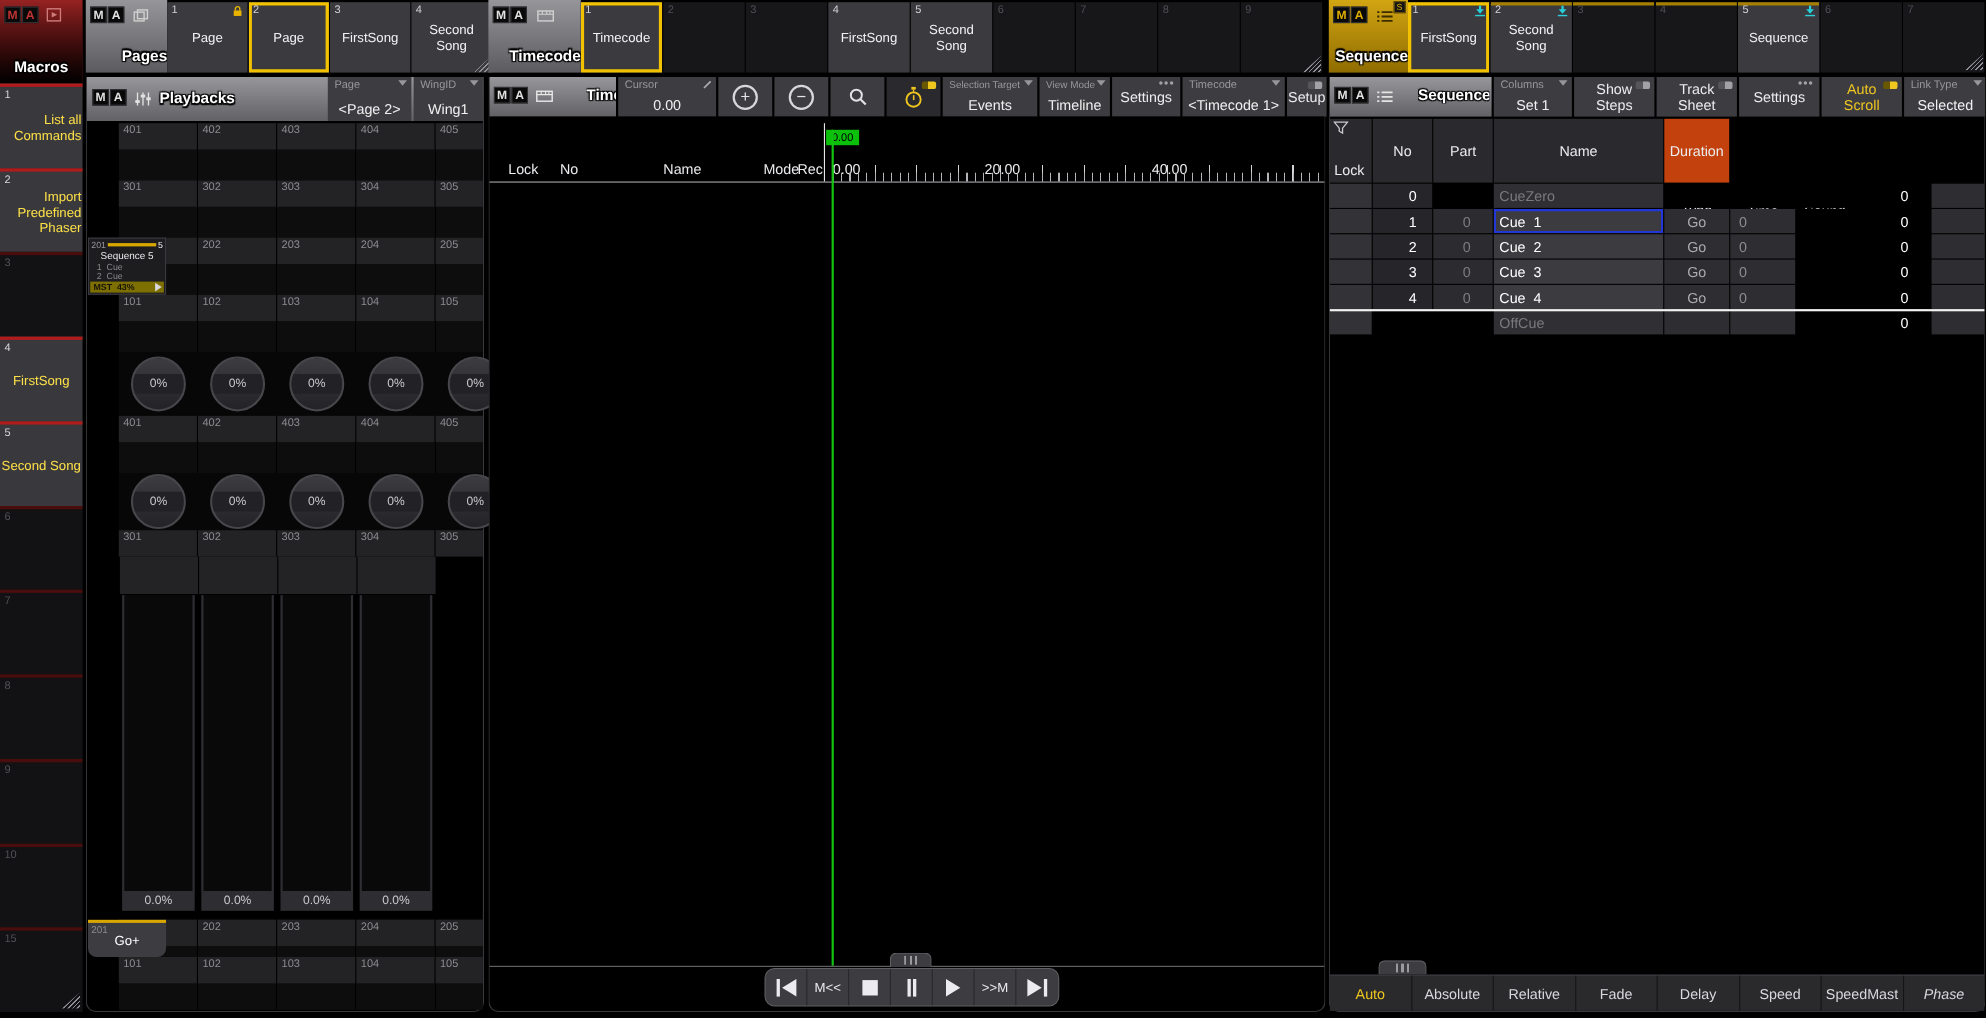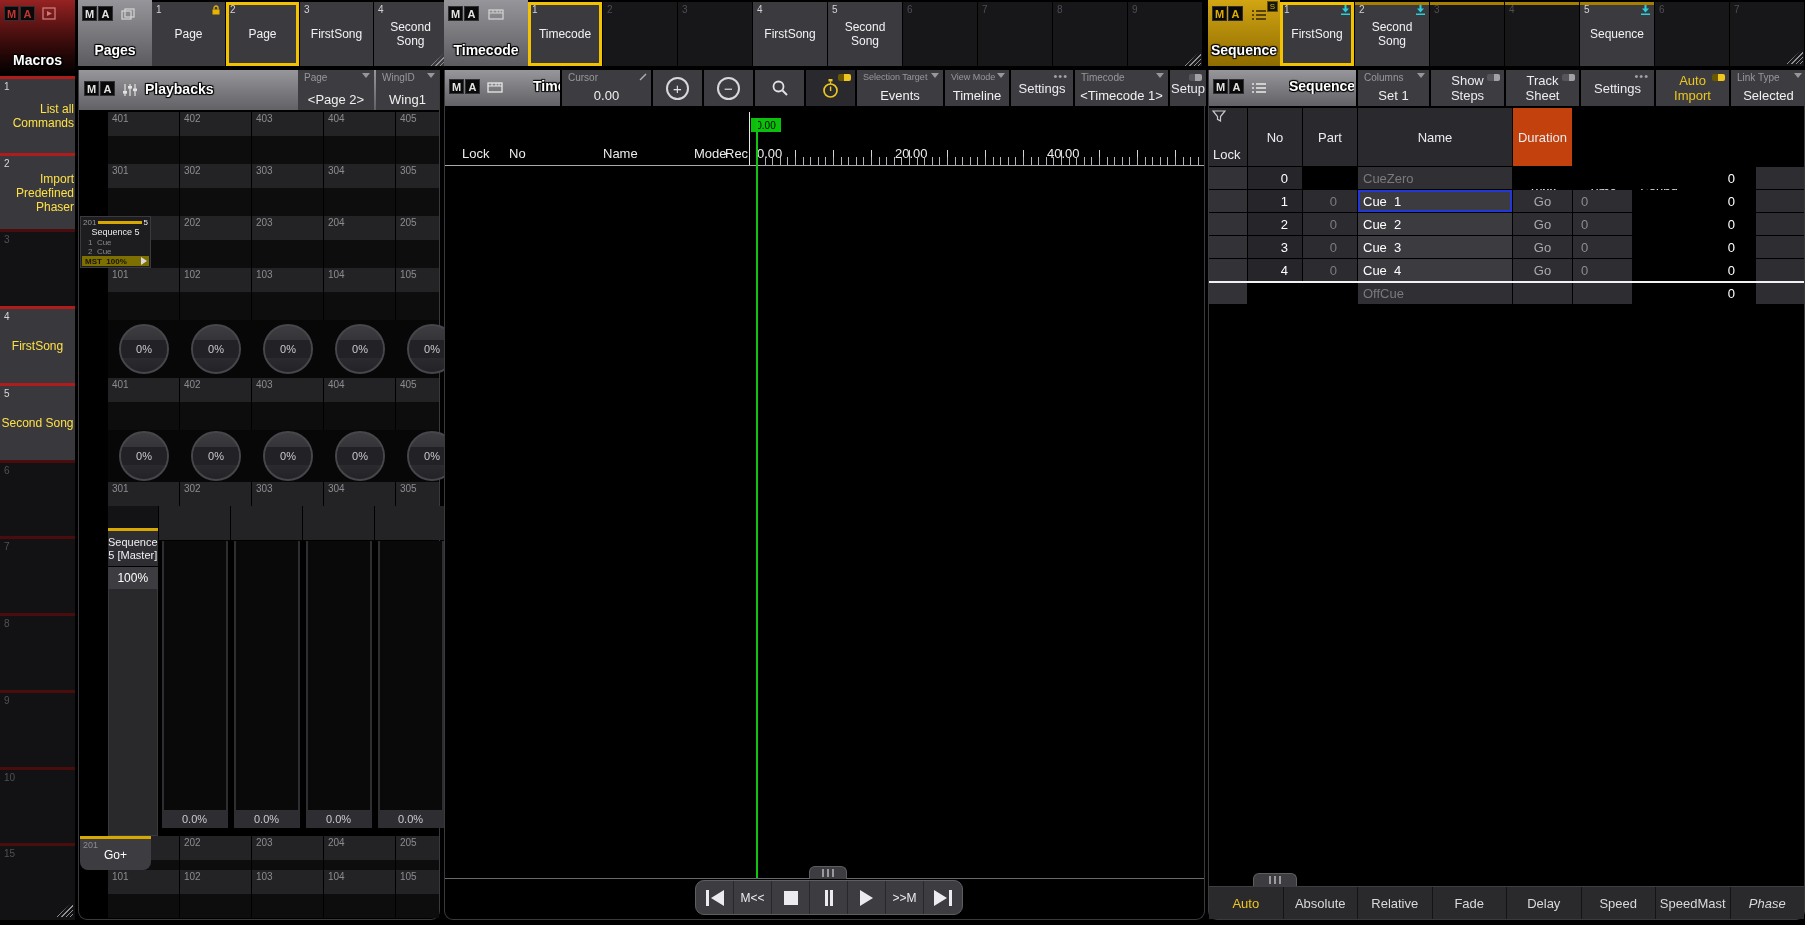--- a/index.html
+++ b/index.html
@@ -26,21 +26,21 @@
      clip-path:polygon(100% 0,100% 100%,0 100%); }
   .btn2 { position:absolute; top:0; height:100%; background:#3d3d41; }
   .btn2 .lab { position:absolute; top:2px; left:6px; font-size:10px; color:#98989c; white-space:nowrap; }
   .btn2 .val { position:absolute; bottom:3px; left:0; right:0; text-align:center; font-size:13px; color:#f0f0f0; white-space:nowrap; }
   .btn1 { position:absolute; top:0; height:100%; background:#3d3d41; display:flex; align-items:center;
      justify-content:center; text-align:center; font-size:13px; color:#ececf0; line-height:15px; }
 
   
   .pool-bar { position:absolute; top:0; height:66px; display:flex; }
   .pool-head { position:relative; height:66px; background:linear-gradient(#96969a,#5c5c60); flex:none; }
-  .pool-head .pool-title { position:absolute; bottom:8px; left:0; right:0; text-align:center; }
+  .pool-head .pool-title { position:absolute; bottom:8px; left:0; right:0; text-align:right; }
   .ptab { position:relative; width:73px; height:64px; margin:2px 1px 0 0; background:#17171a; flex:none; }
   .ptab.filled { background:#3b3b3f; }
   .ptab .no { position:absolute; top:2px; left:4px; font-size:10px; color:#4e4e54; }
   .ptab.filled .no { color:#d2d2d6; }
   .ptab .tlab { position:absolute; top:50%; left:2px; right:2px; transform:translateY(-50%);
      text-align:center; font-size:12px; color:#f2f2f4; line-height:14px; }
   .ptab.sel { box-shadow:inset 0 0 0 3px #f2c200; }
   .ptab.goldtop { box-shadow:inset 0 3px 0 #a67f00; }
   .tb-lock, .tb-dl { display:none; position:absolute; top:3px; right:4px; }
   .ptab.locked .tb-lock { display:block; }
@@ -463,21 +463,21 @@
         <i style="flex:1;height:3px;background:#d8a800;margin:0 2px"></i>
         <span style="font-size:8px;color:#f0f0f0;padding-right:2px">5</span>
       </div>
       <div style="text-align:center;font-size:9px;color:#ececf0;height:11px">Sequence 5</div>
       <div style="padding-left:7px">
 
       <div style="font-size:8px;color:#88888c;height:9px;white-space:pre">1  Cue</div>
           <div style="font-size:8px;color:#88888c;height:9px;white-space:pre">2  Cue</div>
         </div>
       <div style="position:absolute;left:1px;right:1px;bottom:1px;height:10px;background:#7d7000;display:flex;align-items:center">
-        <span style="font-size:8px;color:#181408;font-weight:bold;padding-left:3px;flex:1;white-space:pre">MST  100%</span>
+        <span style="font-size:8px;color:#181408;font-weight:bold;padding-left:3px;flex:1;white-space:pre">MST  43%</span>
         <i style="width:0;height:0;border-top:4px solid transparent;border-bottom:4px solid transparent;border-left:6px solid #d8d8dc;margin-right:2px"></i>
       </div>
     </div>
 
     <div class="pb-band" style="top:250px;height:58px;display:flex;align-items:center;background:#070708">
 
     <div class="kcell">
           <div class="knob">
             <div class="kband">0%</div>
           </div>
@@ -546,26 +546,20 @@
       <div class="pstrip">
           <div class="pcell"><span>301</span></div>
           <div class="pcell"><span>302</span></div>
           <div class="pcell"><span>303</span></div>
           <div class="pcell"><span>304</span></div>
           <div class="pcell"><span>305</span></div>
         </div>
     </div>
 
     <div class="pb-band" style="top:436px;height:330px;display:flex">
-      <div style="width:71px;margin-right:1px;display:flex;flex-direction:column">
-        <div style="height:22px;background:#131315"></div>
-        <div style="border-top:3px solid #d8a800;background:#2e2e32;height:38px;display:flex;align-items:center;justify-content:center;text-align:center;font-size:11px;line-height:13px;color:#f0f0f2">Sequence 5 [Master]</div>
-        <div style="background:#3d3d41;height:22px;display:flex;align-items:center;justify-content:center;font-size:12px;color:#fff;margin-top:1px">100%</div>
-        <div style="flex:1;background:#29292c;border:1px solid #3a3a3e;border-top:none"></div>
-      </div>
       <div style="flex:1;display:flex">
 
           <div class="fcol">
             <div style="height:34px;background:#232326;width:71px;margin-bottom:1px"></div>
             <div class="ftrack"></div>
             <div class="fval">0.0%</div>
           </div>
 
           <div class="fcol">
             <div style="height:34px;background:#232326;width:71px;margin-bottom:1px"></div>
@@ -764,21 +758,21 @@
       </div>
       <div class="btn1" style="left:297px;width:73px">
         <span style="width:44px">Track Sheet</span>
         <i class="tog"></i>
       </div>
       <div class="btn1" style="left:372px;width:73px">
         <span>Settings</span>
         <span class="dots">•••</span>
       </div>
       <div class="btn1" style="left:447px;width:73px;color:#eec61e">
-        <span style="width:44px;color:#eec61e">Auto Import</span>
+        <span style="width:44px;color:#eec61e">Auto Scroll</span>
         <i class="tog yellow"></i>
       </div>
       <div class="btn2" style="left:522px;width:75px">
         <span class="lab">Link Type</span>
         <span class="val">Selected</span>
         <i class="dd"></i>
       </div>
     </div>
 
     <div class="cuegrid abs" style="left:0;top:38px;grid-template-rows:22px 35px">

